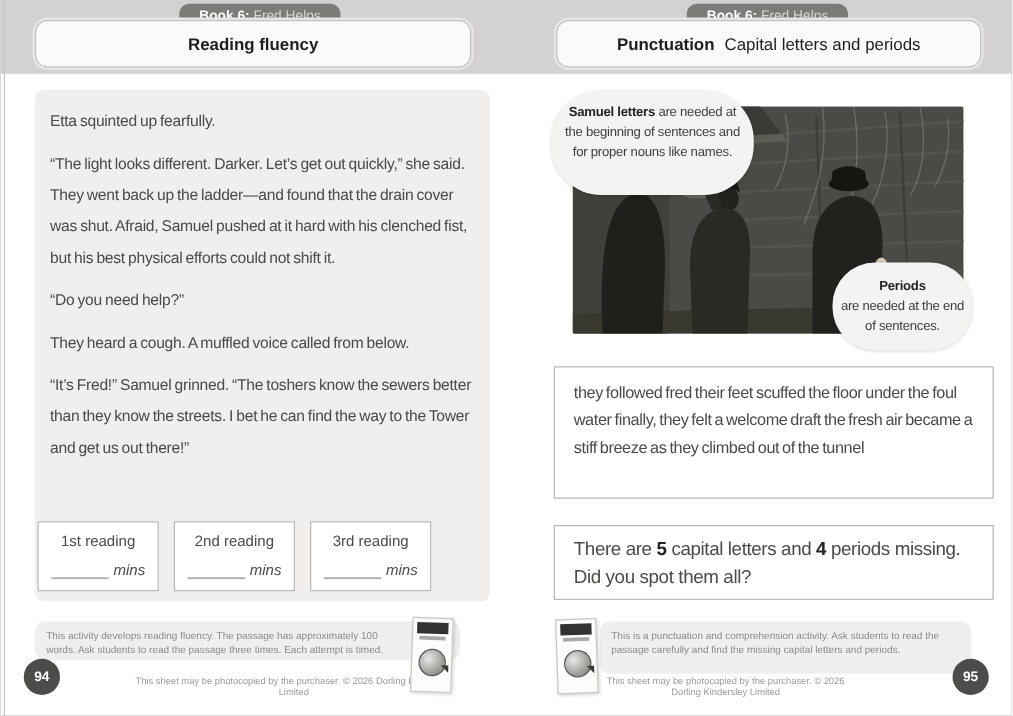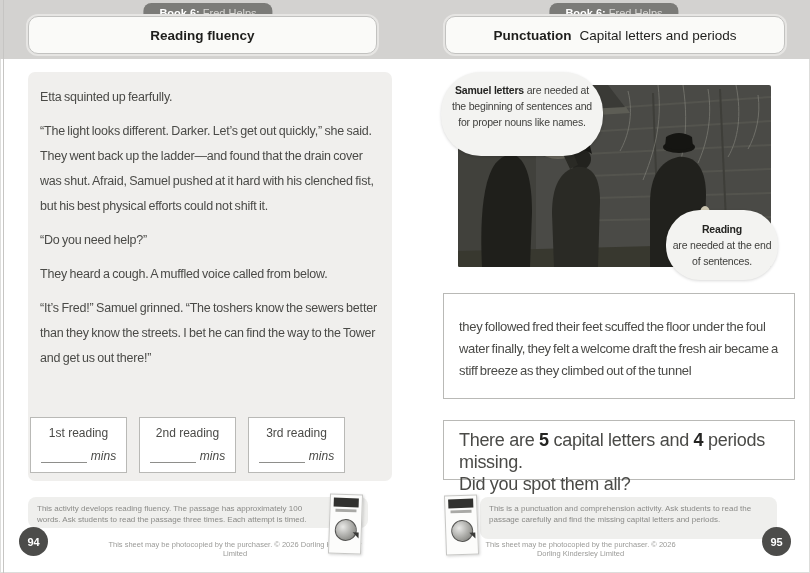--- a/index.html
+++ b/index.html
@@ -79,27 +79,27 @@
   .bubble b { color:#242422; }
   .bubble-capital { left:441px; top:72px; width:162px; height:84px; border-radius:40px;
                     font-size:10.5px; line-height:16px; letter-spacing:-0.2px;
                     padding:10px 10px; }
   .bubble-periods { left:666px; top:210px; width:112px; height:70px; border-radius:34px;
                     font-size:10.5px; line-height:16px; letter-spacing:-0.2px;
                     padding:11px 6px; }
   .bubble-periods b { display:block; }
 
   .exbox { position:absolute; left:443px; top:293px; width:352px; height:106px;
-           background:#fff; border:1.5px solid #b9b9b6; padding:22px 15px;
+           background:#fff; border:1.5px solid #b9b9b6; padding:9px 15px;
            font-size:13px; line-height:22px; color:#4a4a47;
            letter-spacing:-0.3px; word-spacing:-1px; overflow:hidden; }
 
   .qbox { position:absolute; left:443px; top:420px; width:352px; height:60px;
           background:#fff; border:1.5px solid #b9b9b6; padding:8px 15px;
-          font-size:18px; line-height:22px; color:#4a4a47; letter-spacing:-0.3px; }
+          font-size:15px; line-height:22px; color:#4a4a47; letter-spacing:-0.3px; }
   .qbox b { color:#242422; }
 </style>
 </head>
 <body>
 
 <div class="spread">
 
   <div class="band"></div>
   <div class="edge-line"></div>
 
@@ -219,21 +219,21 @@
       <rect x="93" y="30" width="13" height="17" rx="2" fill="#d9d3c0" stroke="#26261f"></rect>
       <circle cx="100" cy="40" r="14" fill="#c4bda4" opacity="0.45"></circle>
     </svg>
   </div>
 
   <div class="bubble bubble-capital">
     <b>Samuel letters</b><span> are needed at the beginning of sentences and for proper nouns like names.</span>
   </div>
 
   <div class="bubble bubble-periods">
-    <b>Reading</b><span>are needed at the end of sentences.</span>
+    <b>Periods</b><span>are needed at the end of sentences.</span>
   </div>
 
   <div class="exbox">
     <span>they followed fred their feet scuffed the floor under the foul water finally, they felt a welcome draft the fresh air became a stiff breeze as they climbed out of the tunnel</span>
   </div>
 
   <div class="qbox">
     <div><span>There are </span><b>5</b><span> capital letters and </span><b>4</b><span> periods missing.</span></div>
     <div>Did you spot them all?</div>
   </div>

